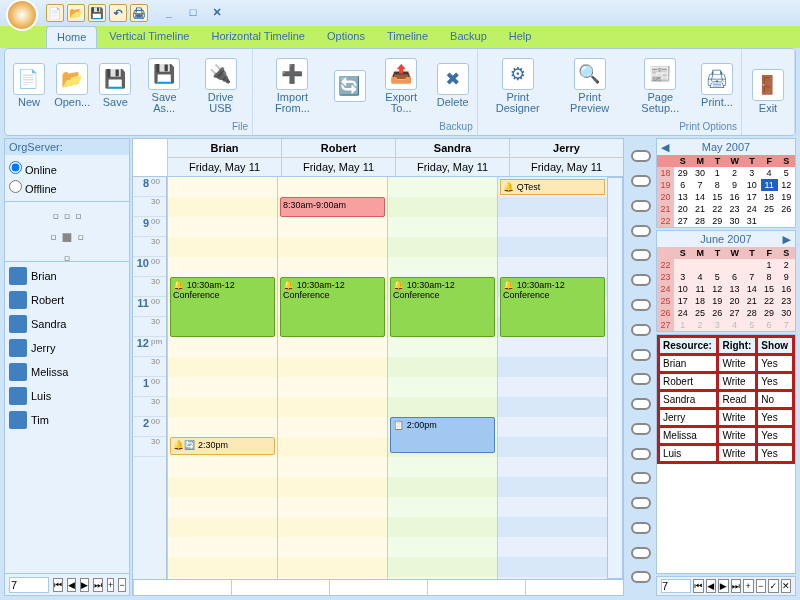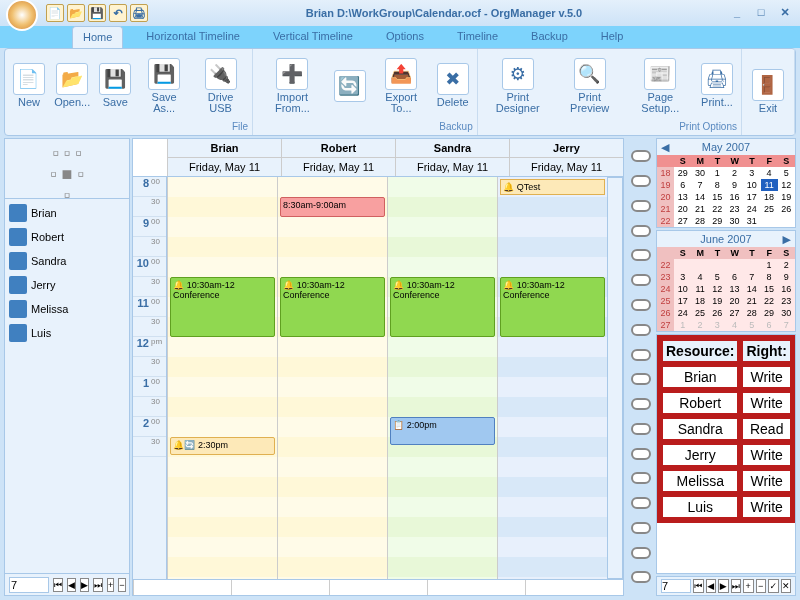--- a/index.html
+++ b/index.html
@@ -5,21 +5,21 @@
 * { box-sizing: border-box; margin: 0; padding: 0; font-family: Tahoma, sans-serif; font-size: 11px; }
 body { background: #cde3f7; width: 800px; height: 600px; overflow: hidden; position: relative; }
 .titlebar { height: 26px; background: linear-gradient(#e4f0fb,#cde3f7); display: flex; align-items: center; padding: 0 6px; color: #3a6ea5; font-weight: bold; }
 .titlebar .qat { display: flex; gap: 3px; margin-right: 12px; }
 .titlebar .qat span { width: 18px; height: 18px; background: #fff3d0; border: 1px solid #c0a050; border-radius: 2px; display: inline-flex; align-items: center; justify-content: center; }
 .titlebar .title { flex: 1; text-align: center; }
 .titlebar .winbtns { display: flex; gap: 6px; }
 .titlebar .winbtns span { width: 18px; height: 14px; color: #3a6ea5; text-align: center; }
 .orb { width: 32px; height: 32px; border-radius: 50%; background: radial-gradient(#fff,#f0c070,#d08030); border: 2px solid #fff; margin-right: 8px; position: relative; top: 2px; }
 
-.tabs { height: 22px; display: flex; padding-left: 72px; background: #7dd3fc; gap: 13px; }
+.tabs { height: 22px; display: flex; padding-left: 46px; background: #bef264; gap: 2px; }
 .tab { padding: 4px 10px; color: #3a6ea5; cursor: pointer; }
 .tab.active { background: #e8f2fc; border-radius: 4px 4px 0 0; border: 1px solid #a8c8e8; border-bottom: none; }
 
 .ribbon { height: 88px; background: #e8f2fc; border: 1px solid #a8c8e8; margin: 0 4px; border-radius: 4px; display: flex; }
 .rgroup { border-right: 1px solid #c8dcf0; padding: 2px 4px; display: flex; flex-direction: column; }
 .rgroup .btns { display: flex; flex: 1; gap: 2px; }
 .rbtn { display: flex; flex-direction: column; align-items: center; justify-content: center; padding: 2px 6px; color: #3a6ea5; cursor: pointer; border-radius: 3px; min-width: 40px; }
 .rbtn .ico { width: 32px; height: 32px; background: #fff; border: 1px solid #a8c8e8; border-radius: 3px; display: flex; align-items: center; justify-content: center; font-size: 18px; }
 .rbtn .lbl { margin-top: 2px; text-align: center; line-height: 11px; }
 .rgroup .glabel { text-align: right; color: #5a8ac0; font-size: 10px; padding: 1px 0; }
@@ -70,51 +70,50 @@
 .mcal th { background: #f09090; font-size: 9px; padding: 1px; }
 .mcal td { text-align: center; font-size: 9px; padding: 1px; cursor: pointer; }
 .mcal td.wk { background: #f0c0c0; color: #c04040; }
 .mcal td.today { background: #2060c0; color: #fff; }
 .mcal td.dim { color: #bbb; }
 .mcal.jun th { background: #f0c0c0; }
 .mcal.jun td { background: #ffe8e8; }
 .mcal.jun td.wk { background: #f0c0c0; }
 .rtable { flex: 1; background: #fff; border: 1px solid #a8c8e8; overflow: auto; }
 .rtable table { width: 100%; border-collapse: collapse; }
-.rtable th, .rtable td { border: 6px solid #b91c1c; padding: 2px 3px; text-align: center; font-size: 14px; }
+.rtable th, .rtable td { border: 3px solid #b91c1c; padding: 2px 3px; text-align: left; font-size: 10px; }
 .rtable th { background: #e8f2fc; }
 .rfoot { height: 20px; background: #e8f2fc; border: 1px solid #a8c8e8; display: flex; align-items: center; padding: 0 4px; gap: 2px; }
 .rfoot input { width: 30px; border: 1px solid #a8c8e8; }
 .sbar { width: 16px; background: #e8f2fc; border: 1px solid #a8c8e8; }
 .qtest { position: absolute; top: 2px; left: 2px; right: 2px; background: #fde9b8; border: 1px solid #e0b050; padding: 2px; font-size: 9px; z-index: 5; }
 </style>
 </head>
 <body>
 
 <div class="titlebar">
   <div class="orb"></div>
   <div class="qat">
     <span>📄</span>
     <span>📂</span>
     <span>💾</span>
     <span>↶</span>
     <span>🖨</span>
   </div>
-  <div class="title">Brian  D:\WorkGroup\Calendar.ocf - OrgManager v.5.0</div>
   <div class="winbtns">
     <span>_</span>
     <span>□</span>
     <span>✕</span>
   </div>
 </div>
 
 <div class="tabs" id="tabs">
     <div class="tab active">Home</div>
+    <div class="tab">Vertical Timeline</div>
     <div class="tab">Horizontal Timeline</div>
-    <div class="tab">Vertical Timeline</div>
     <div class="tab">Options</div>
     <div class="tab">Timeline</div>
     <div class="tab">Backup</div>
     <div class="tab">Help</div>
   </div>
 
 <div class="ribbon" id="ribbon">
     <div class="rgroup">
       <div class="btns">
         <div class="rbtn">
@@ -187,20 +186,25 @@
           <div class="ico">🚪</div>
           <div class="lbl">Exit</div>
         </div>
       </div>
       <div class="glabel"></div>
     </div>
   </div>
 
 <div class="main">
   <div class="left">
+    <div class="panel">
+      <div class="hdr">OrgServer:</div>
+      <label class="radio"><input type="radio" checked="" style=""> <span>Online</span></label>
+      <label class="radio"><input type="radio" style=""> <span>Offline</span></label>
+    </div>
     <div class="panel netmap">▫ ▫ ▫<br>▫ ■ ▫<br>▫</div>
     <div class="ulist" id="ulist">
         <div class="urow">
           <div class="av"></div>
           <span>Brian</span>
         </div>
         <div class="urow">
           <div class="av"></div>
           <span>Robert</span>
         </div>
@@ -212,20 +216,24 @@
           <div class="av"></div>
           <span>Jerry</span>
         </div>
         <div class="urow">
           <div class="av"></div>
           <span>Melissa</span>
         </div>
         <div class="urow">
           <div class="av"></div>
           <span>Luis</span>
+        </div>
+        <div class="urow">
+          <div class="av"></div>
+          <span>Tim</span>
         </div>
       </div>
     <div class="leftfoot">
       <input value="7" style="">
       <span class="navbtn">⏮</span>
       <span class="navbtn">◀</span>
       <span class="navbtn">▶</span>
       <span class="navbtn">⏭</span>
       <span class="navbtn">+</span>
       <span class="navbtn">−</span>
@@ -318,21 +326,21 @@
             <div class="evt org" style="top: 260px; height: 18px;">🔔🔄 2:30pm</div>
           </div>
           <div class="daycol">
             <div class="evt" style="top: 100px; height: 60px;">🔔 10:30am-12
 Conference</div>
             <div class="evt red" style="top: 20px; height: 20px;">8:30am-9:00am</div>
           </div>
           <div class="daycol">
             <div class="evt" style="top: 100px; height: 60px;">🔔 10:30am-12
 Conference</div>
-            <div class="evt blu" style="top: 240px; height: 28px;">📋 2:00pm</div>
+            <div class="evt blu" style="top: 240px; height: 36px;">📋 2:00pm</div>
           </div>
           <div class="daycol">
             <div class="qtest">🔔 QTest</div>
             <div class="evt" style="top: 100px; height: 60px;">🔔 10:30am-12
 Conference</div>
           </div>
         </div>
       <div class="sbar"></div>
     </div>
     <div class="cfoot" id="cfoot">

